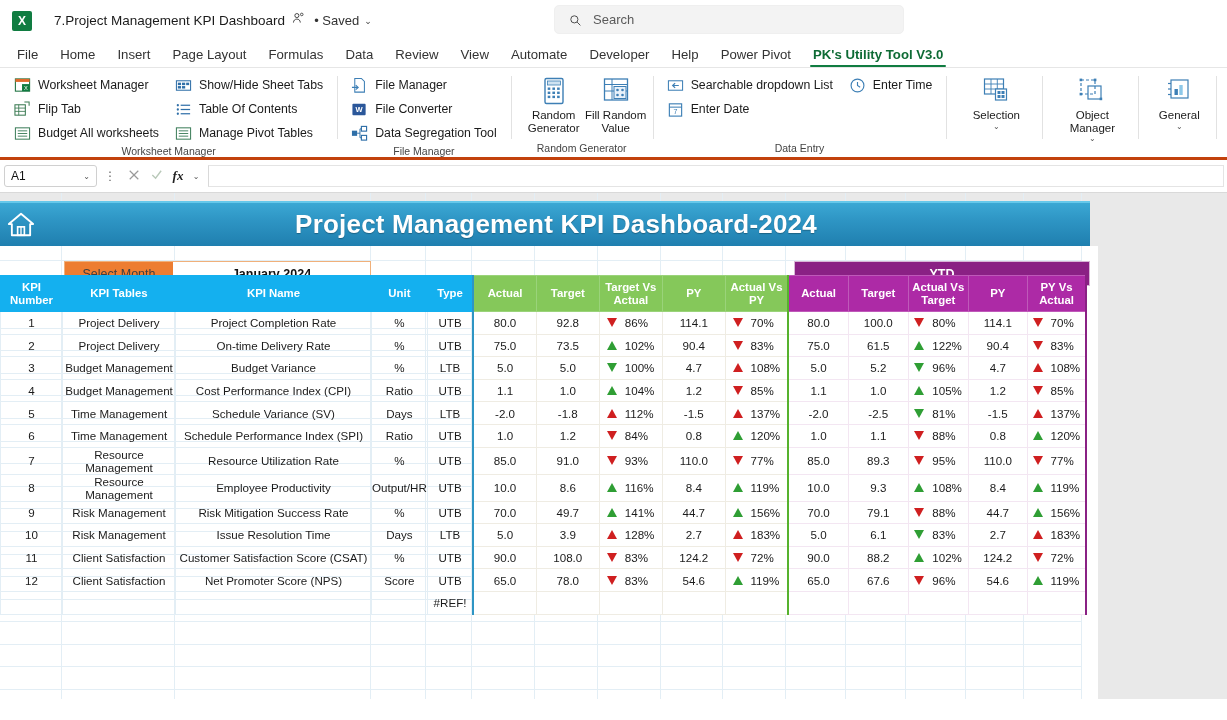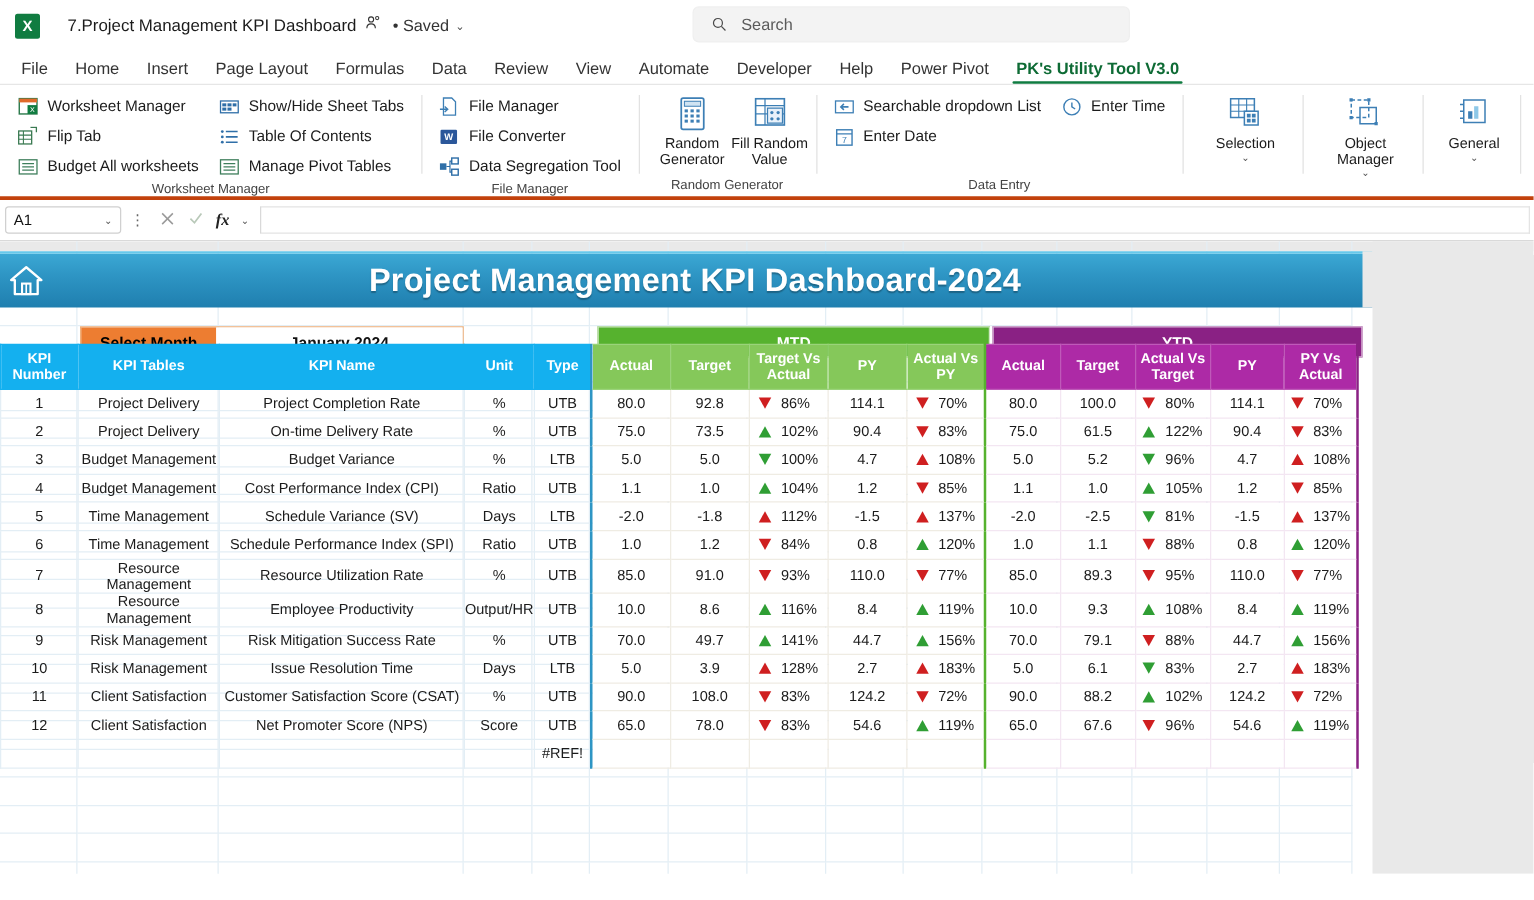--- a/index.html
+++ b/index.html
@@ -142,22 +142,22 @@
     background: #e9e9e9;
   }
 
   
   .band { position: absolute; top: 55px; left: 0; width: 1098px; height: 27px; }
   .selmonth-wrap {
     position: absolute; left: 64px; top: 13px; width: 307px; height: 25px;
     display: flex; border: 1px solid #f0b07a;
   }
   .selmonth-lbl {
-    width: 108px; background: #ed7d31; color: #000000;
-    font-size: 12.5px; font-weight: bold;
+    width: 108px; background: #ed7d31; color: #404040;
+    font-size: 12.5px; font-weight: normal;
     display: flex; align-items: center; justify-content: center;
   }
   .selmonth-val {
     flex: 1; background: #fff; color: #111;
     font-size: 12.5px; font-weight: bold;
     display: flex; align-items: center; justify-content: center;
   }
   .mtd-band {
     position: absolute; left: 478px; top: 13px; width: 314px; height: 25px;
     background: #56b22e; color: #fff; font-size: 12.5px; font-weight: bold;
@@ -982,21 +982,20 @@
     </span>
     <div class="banner-title">Project Management KPI Dashboard-2024</div>
   </div>
   <div class="banner-rightcap"></div>
 
   <div class="band">
     <div class="selmonth-wrap">
       <div class="selmonth-lbl">Select Month</div>
       <div class="selmonth-val">January 2024</div>
     </div>
-    <div class="mtd-band">MTD</div>
     <div class="ytd-band">YTD</div>
   </div>
 
   <table class="tbl" id="kpi-table">
     <thead>
       <tr>
         <th class="h-blue" style="width:62px">KPI Number</th>
         <th class="h-blue" style="width:113px">KPI Tables</th>
         <th class="h-blue" style="width:196px">KPI Name</th>
         <th class="h-blue" style="width:55px">Unit</th>

